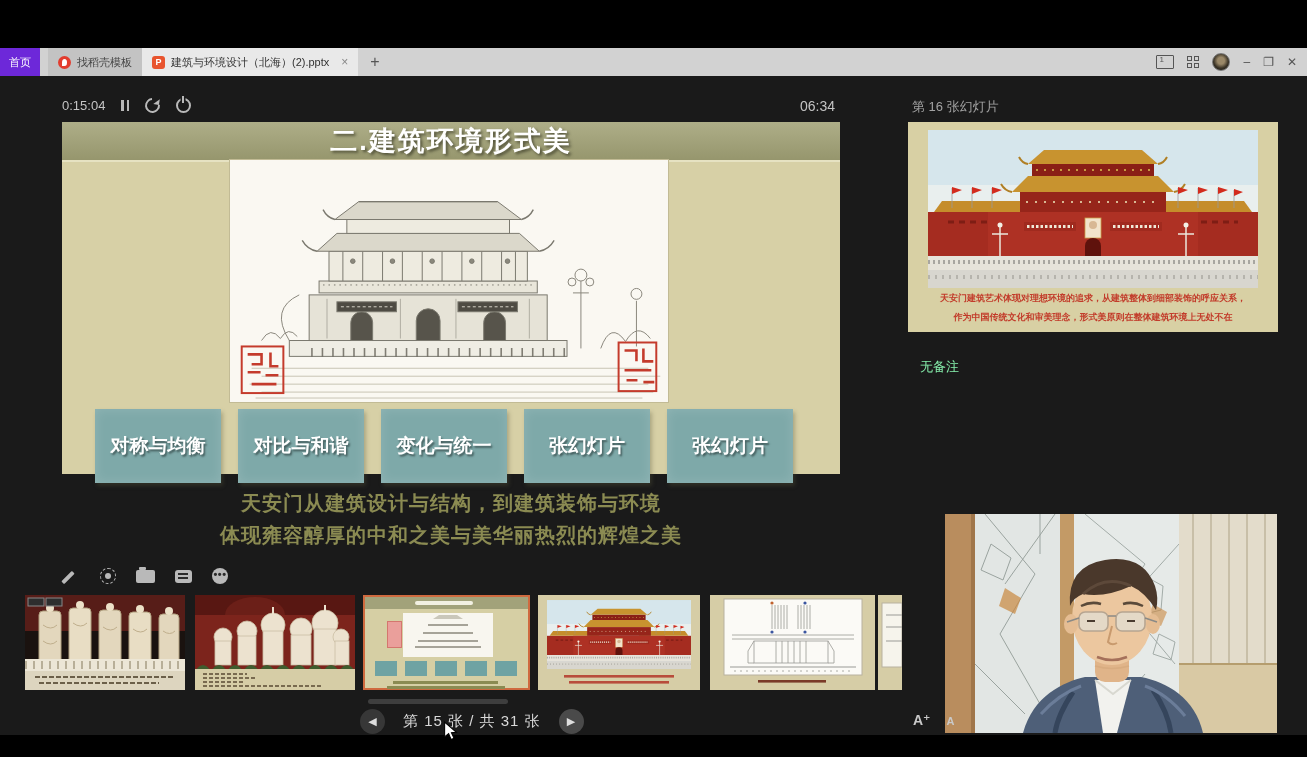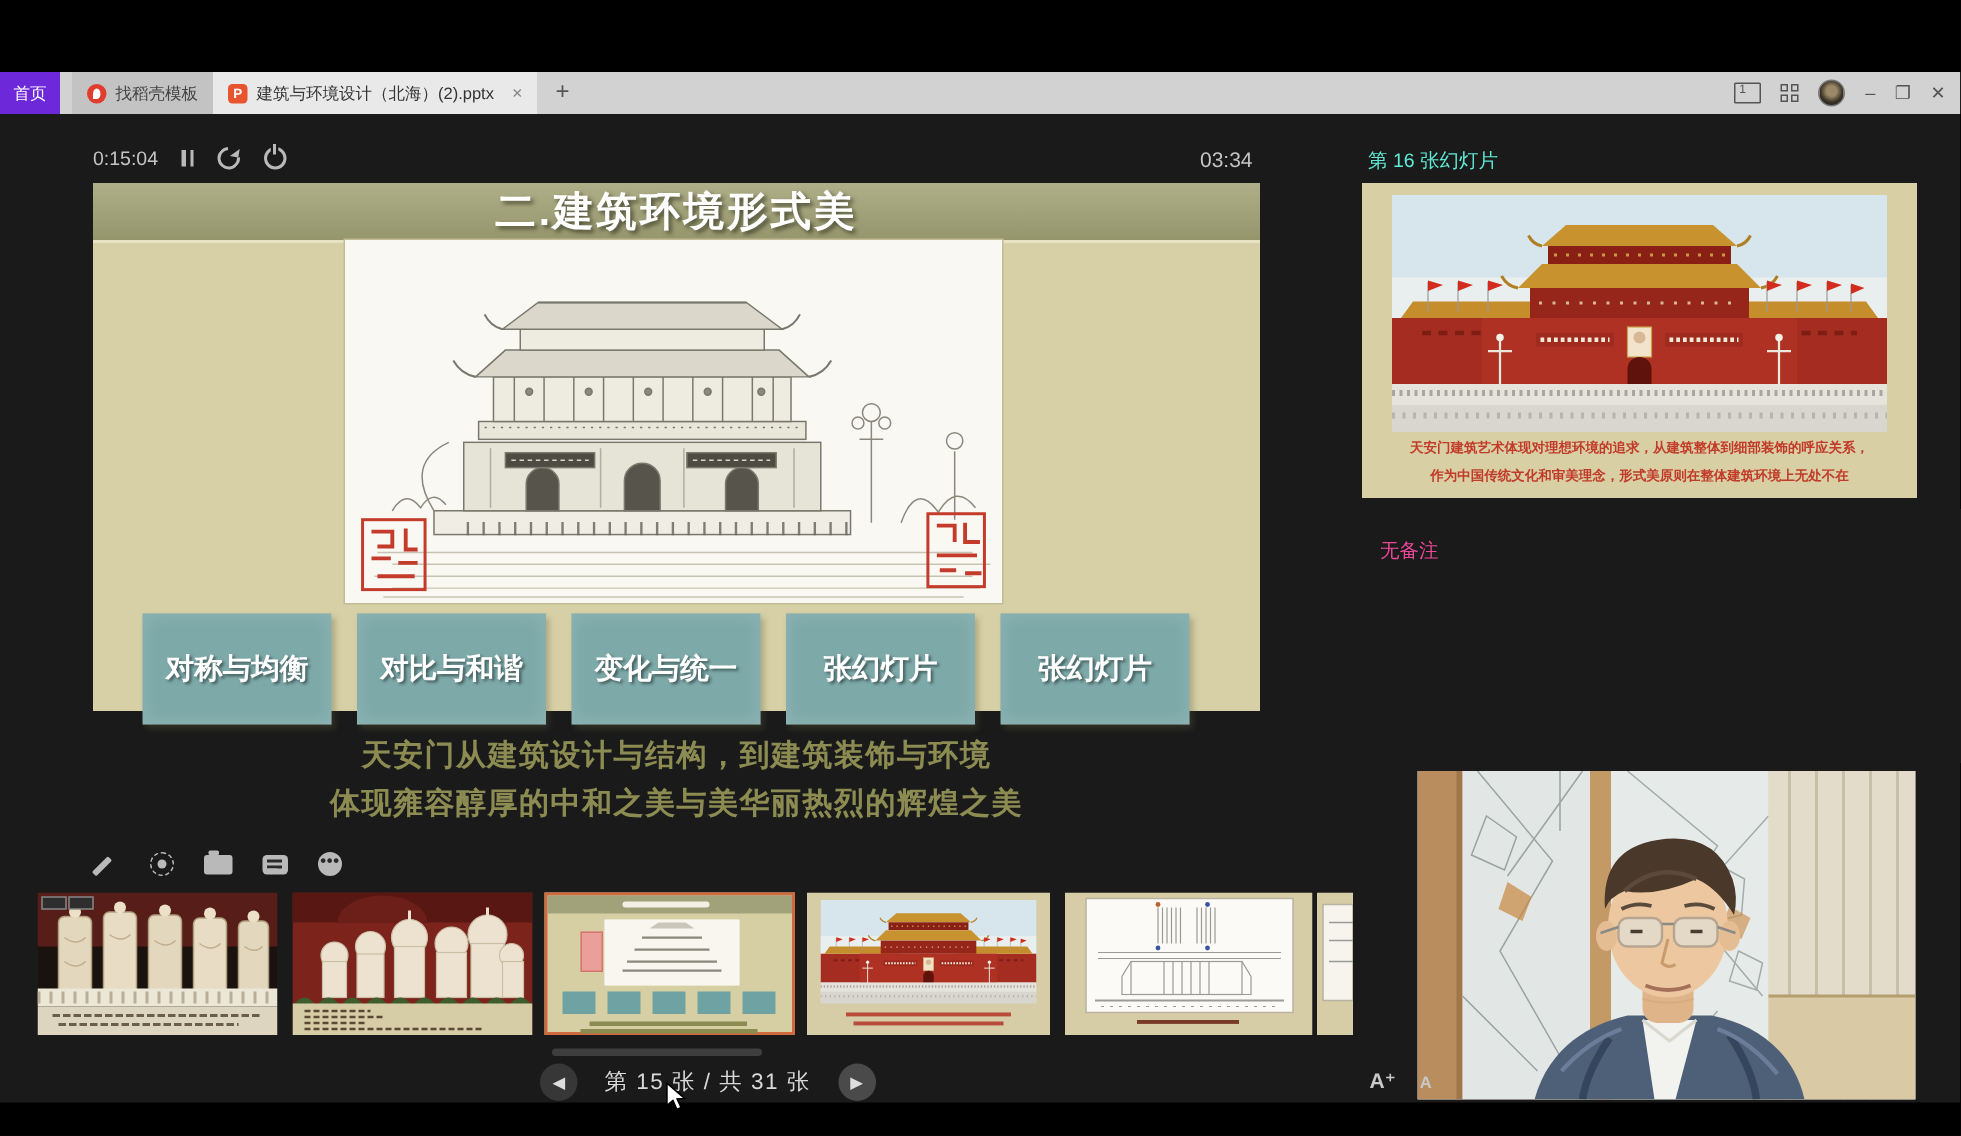--- a/index.html
+++ b/index.html
@@ -75,26 +75,26 @@
   .mini-cap{position:absolute;left:28px;top:84px;width:105px;height:2.5px;background:#8b8b52;}
   .mini-cap2{position:absolute;left:22px;top:89px;width:118px;height:2.5px;background:#8b8b52;}
   .thumb-scrollbar{position:absolute;left:368px;top:623px;width:140px;height:5px;background:#3e3e3e;border-radius:3px;}
   
   .nav{position:absolute;left:360px;top:633px;display:flex;align-items:center;gap:18px;}
   .nav-btn{width:25px;height:25px;border-radius:50%;background:#373737;display:flex;align-items:center;justify-content:center;color:#dedede;font-size:11px;}
   .nav-btn.next{background:#4a4a4a;}
   .nav-label{color:#d9d9d9;font-size:15px;letter-spacing:1px;}
   .cursor{position:absolute;left:443px;top:645px;}
   
-  .panel-header{position:absolute;left:912px;top:22px;color:#5eead4;font-size:13px;}
+  .panel-header{position:absolute;left:912px;top:22px;color:#a3a3a3;font-size:13px;}
   .preview{position:absolute;left:908px;top:46px;width:370px;height:210px;background:#d8d0a4;}
   .preview-photo{position:absolute;left:20px;top:8px;}
   .pv-cap{position:absolute;left:0;width:100%;text-align:center;color:#c23b2a;font-size:9px;font-weight:bold;}
   .pv1{top:170px;} .pv2{top:189px;}
-  .notes{position:absolute;left:920px;top:282px;color:#ec4899;font-size:13px;}
+  .notes{position:absolute;left:920px;top:282px;color:#86efac;font-size:13px;}
   .webcam{position:absolute;left:945px;top:438px;width:332px;height:219px;background:#dcd8cc;overflow:hidden;}
   .font-icons{position:absolute;left:913px;top:636px;color:#c9c9c9;display:flex;gap:16px;align-items:baseline;}
   .fa-big{font-size:14px;font-weight:bold;} .fa-small{font-size:11px;font-weight:bold;}
   .hidden-defs{position:absolute;width:0;height:0;overflow:hidden;}
 </style>
 </head>
 <body>
 
 <div class="screen">
 
@@ -172,21 +172,21 @@
 
     <div class="timer-row">
       <span>0:15:04</span>
       <span class="ic-pause">
           <i></i>
           <i></i>
         </span>
       <span class="ic-refresh"></span>
       <span class="ic-power"></span>
     </div>
-    <div class="clock">03:34</div>
+    <div class="clock">06:34</div>
 
     <div class="slide">
       <div class="slide-titleband">
         <span class="slide-title">二.建筑环境形式美</span>
       </div>
       <div class="slide-image">
         <svg width="438" height="242" viewBox="0 0 438 244">
           <rect width="438" height="244" fill="#faf8f2"></rect>
           <g stroke="#c7c3b4" stroke-width="1" fill="none">
             <path d="M20 210 H420 M30 218 H432 M18 226 H420 M30 234 H425 M24 240 H414"></path>

